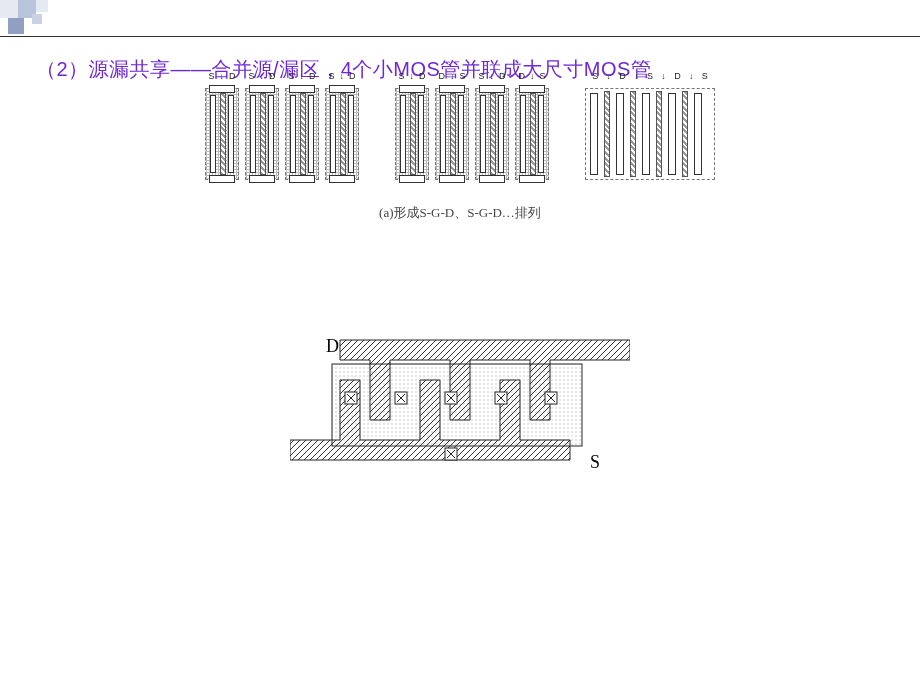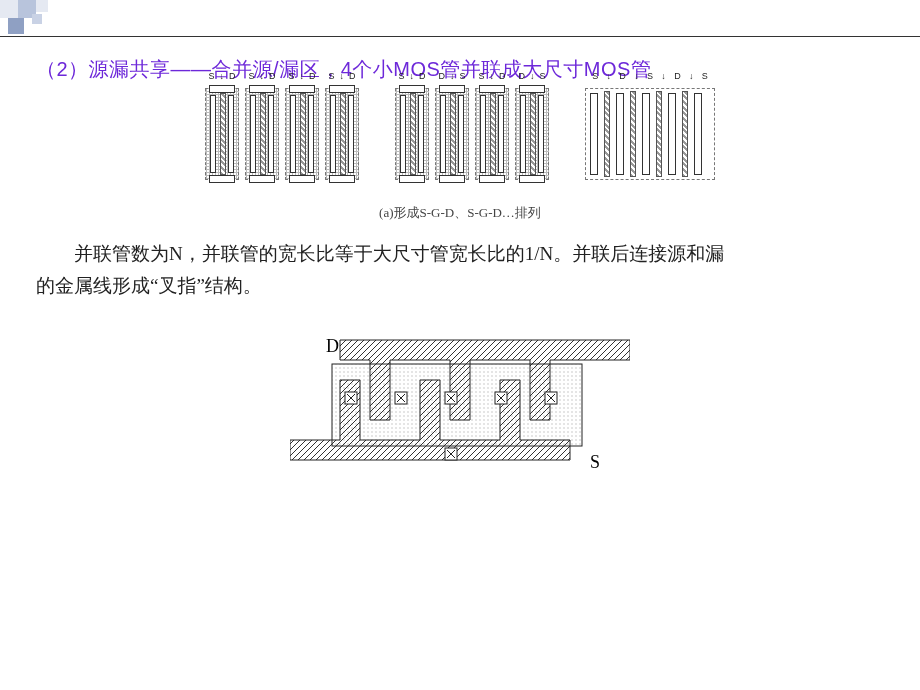--- a/index.html
+++ b/index.html
@@ -279,22 +279,21 @@
     <div class="gate" style="left:96px"></div>
     <div class="stripe" style="left:108px"></div>
   </div>
 </div>
 
 <div class="captions">
   <span>(a)形成S-G-D、S-G-D…排列</span>
 </div>
 
 <div class="bodytext">
-  <span>并联管数为N，并联管的宽长比等于大尺寸管宽长比的1/N。并联后连接源和漏</span><br>
-  <span style="text-indent:0;display:inline-block">的金属线形成“叉指”结构。</span>
+  <br>
 </div>
 
 <svg class="fork-diagram" viewBox="0 0 340 150">
   <defs>
     <pattern id="hatch" patternUnits="userSpaceOnUse" width="6" height="6">
       <path d="M-1,1 l2,-2 M0,6 l6,-6 M5,7 l2,-2" stroke="#333" stroke-width="1"></path>
     </pattern>
     <pattern id="dots" patternUnits="userSpaceOnUse" width="4" height="4">
       <circle cx="2" cy="2" r="0.8" fill="#555"></circle>
     </pattern>

